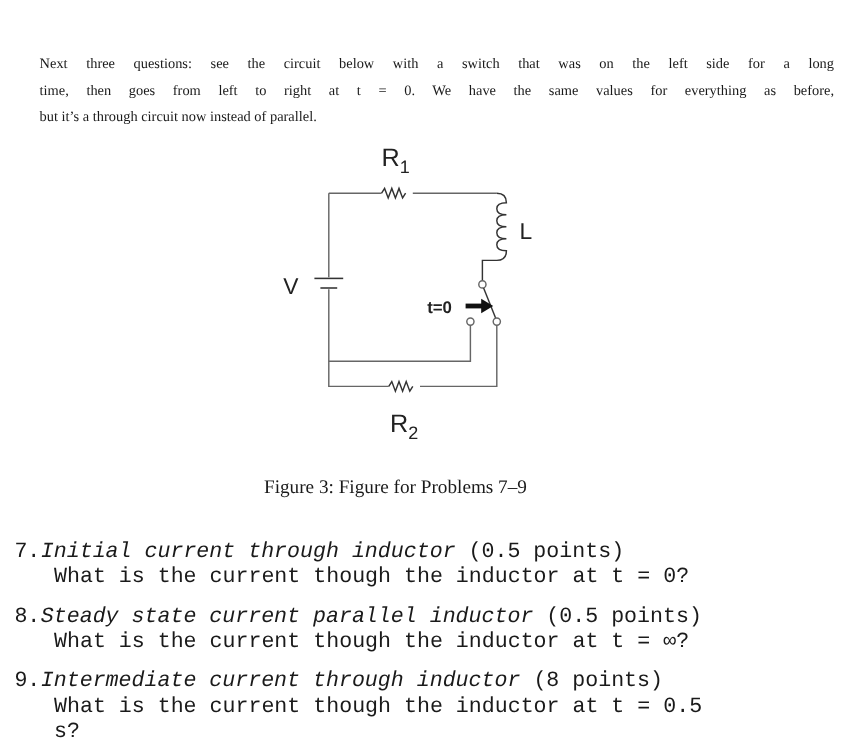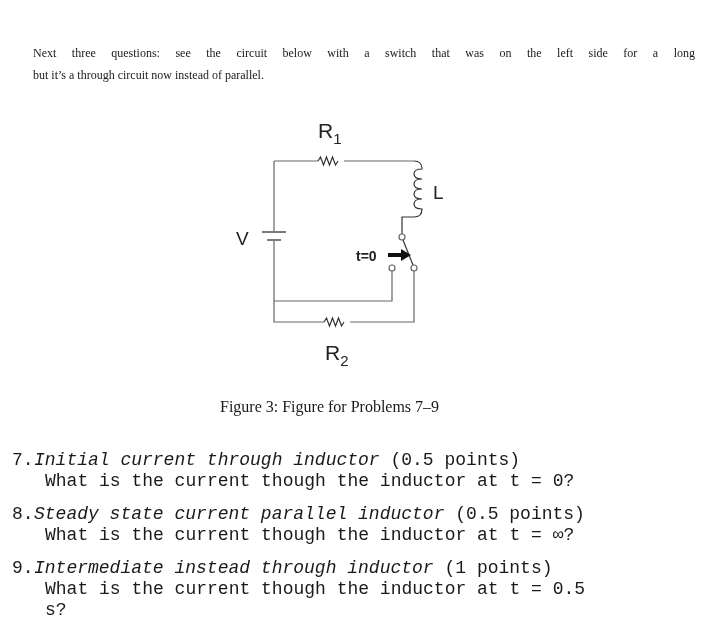--- a/index.html
+++ b/index.html
@@ -20,20 +20,21 @@
   .q .num { display: inline-block; width: 22px; }
   .q .title { font-style: italic; }
   .q .body { margin-left: 33px; }
   .label { font-family: "Liberation Sans", "DejaVu Sans", sans-serif; fill: #222; }
 </style>
 </head>
 <body>
 
 <div class="intro">
   <span class="line">Next three questions: see the circuit below with a switch that was on the left side for a long</span>
+  <span class="line">time, then goes from left to right at t = 0. We have the same values for everything as before,</span>
   <span class="line last">but it’s a through circuit now instead of parallel.</span>
 </div>
 
 <svg class="figure" width="711" height="626" viewBox="0 0 711 626">
   <g stroke="#666" stroke-width="1.2" fill="none">
 
     <path d="M274 161 V231"></path>
 
     <path d="M274 161 H318"></path>
     <path d="M318 161 l2.5 -4 l3 8 l3 -8 l3 8 l3 -8 l3 8 l2.5 -4" stroke="#333"></path>
@@ -77,16 +78,16 @@
 <div class="questions">
   <div class="q">
     <span class="num">7.</span><span class="title">Initial current through inductor</span> <span>(0.5 points)</span>
     <div class="body">What is the current though the inductor at t = 0?</div>
   </div>
   <div class="q">
     <span class="num">8.</span><span class="title">Steady state current parallel inductor</span> <span>(0.5 points)</span>
     <div class="body">What is the current though the inductor at t = ∞?</div>
   </div>
   <div class="q">
-    <span class="num">9.</span><span class="title">Intermediate instead through inductor</span> <span>(1 points)</span>
+    <span class="num">9.</span><span class="title">Intermediate current through inductor</span> <span>(8 points)</span>
     <div class="body">What is the current though the inductor at t = 0.5 s?</div>
   </div>
 </div>
 
 </body></html>

